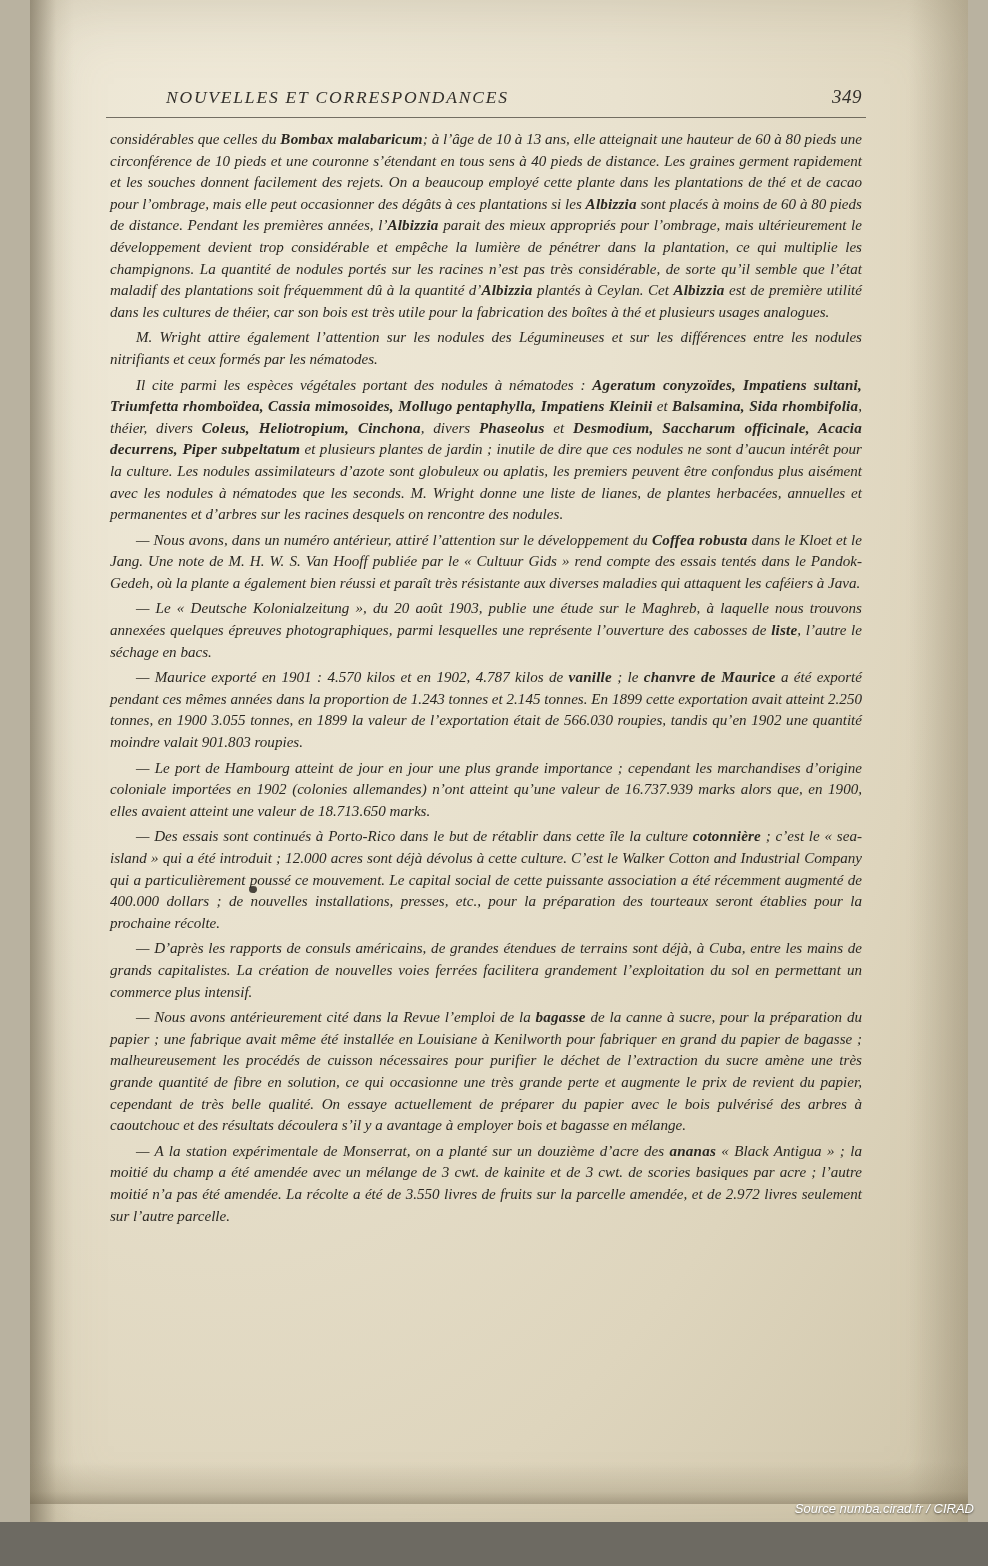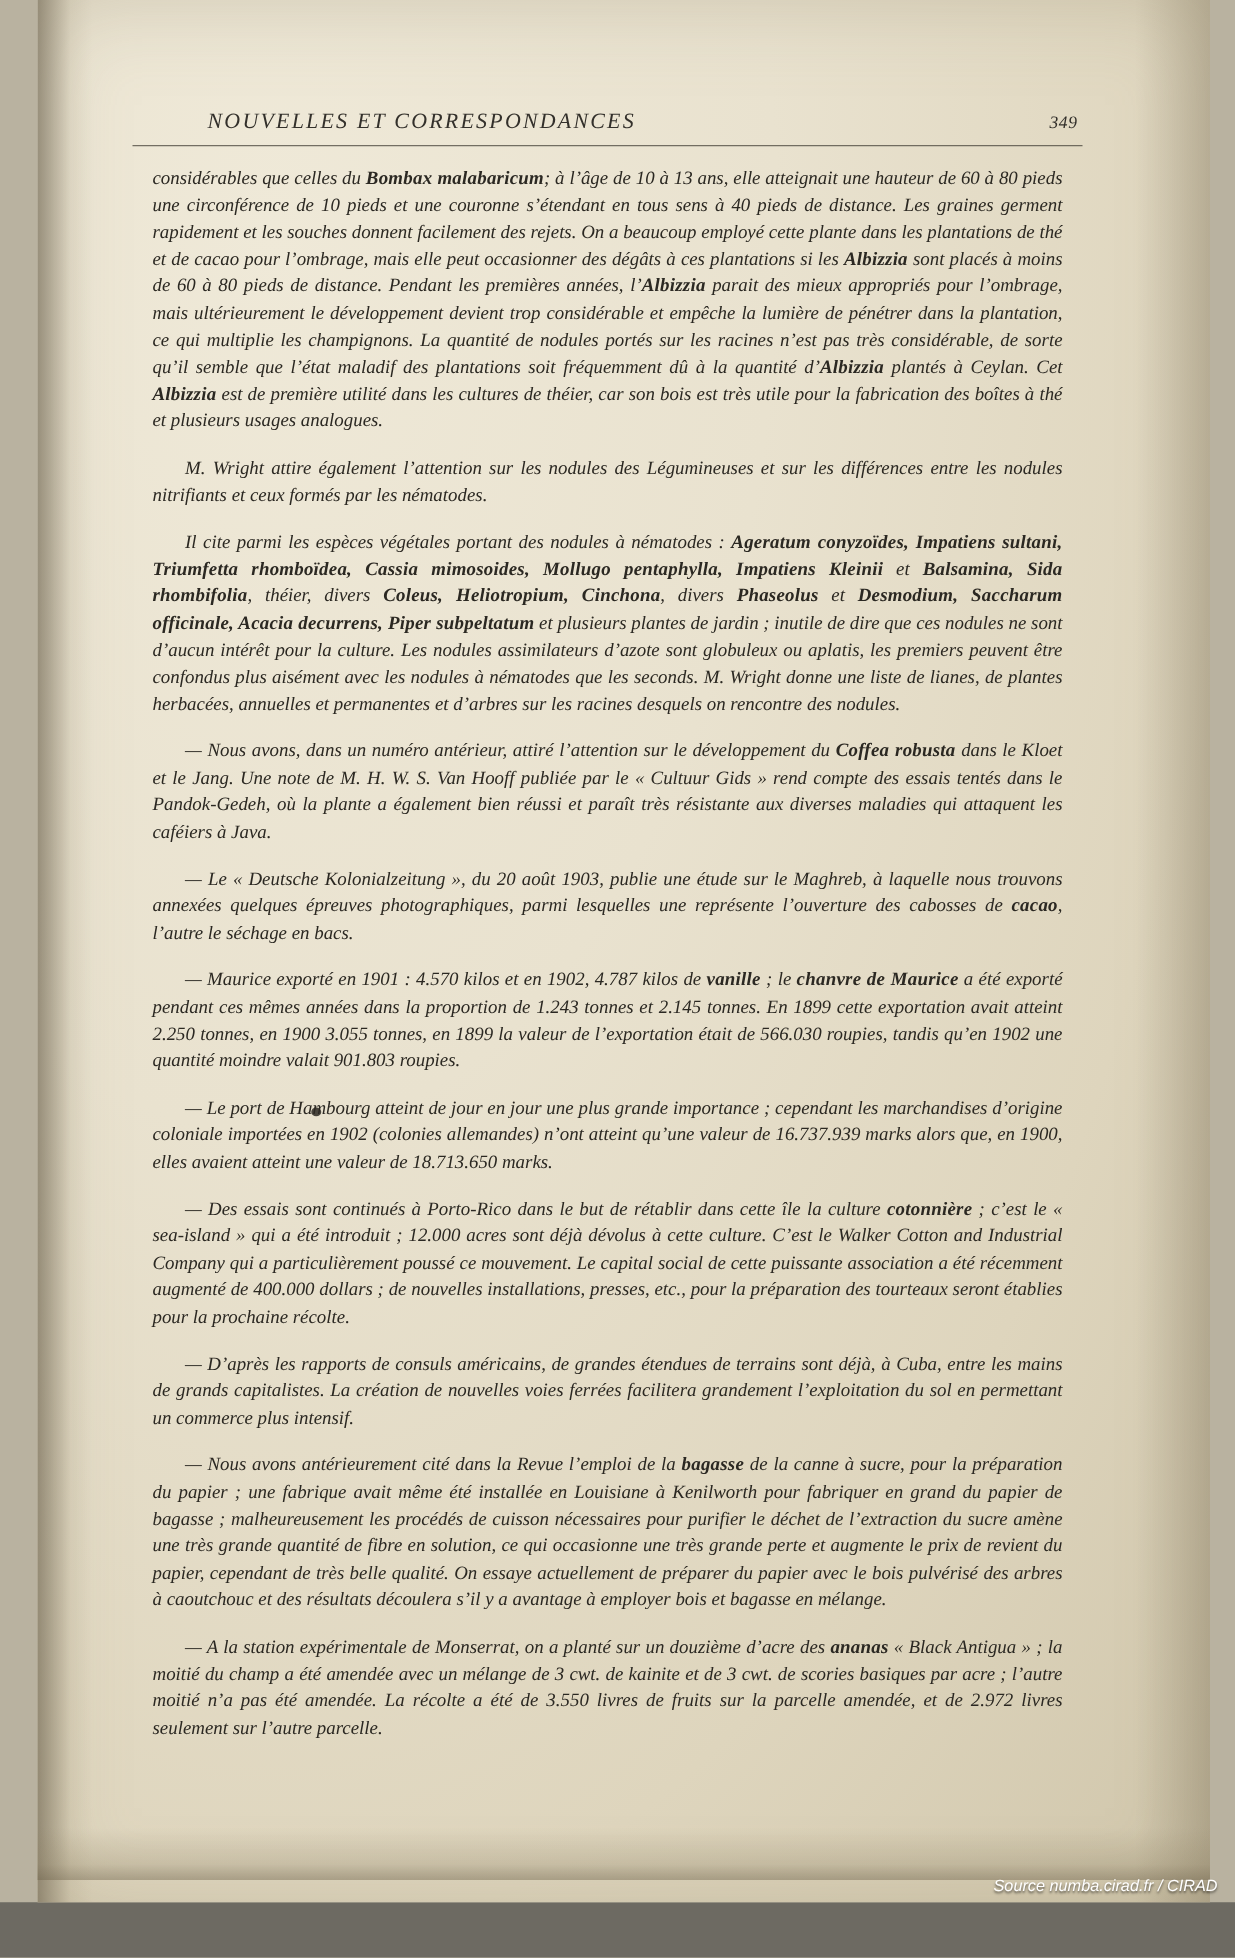--- a/index.html
+++ b/index.html
@@ -64,39 +64,39 @@
     letter-spacing: 1.4px;
     font-size: 17.5px;
     color: #33302b;
     padding: 0 4px 0 60px;
   }
   .header .title {
     font-variant: small-caps;
     letter-spacing: 1.8px;
   }
   .header .folio {
-    font-size: 14px;
+    font-size: 19px;
     letter-spacing: 0.5px;
   }
   .rule {
     margin-top: 9px;
     border-top: 1px solid #4a453c;
     opacity: 0.75;
     width: 100%;
   }
   .body {
     margin-top: 11px;
     font-size: 15.1px;
     line-height: 21.6px;
     text-align: justify;
     text-justify: inter-word;
     color: #2b2822;
   }
   .body p {
-    margin: 16px;
+    margin: 4px;
     text-indent: 26px;
   }
   .body p.noindent {
     text-indent: 0;
   }
   b, .sp {
     font-weight: bold;
     letter-spacing: 0.2px;
   }
   .src {
@@ -128,21 +128,21 @@
     <div class="header">
       <span class="title">NOUVELLES ET CORRESPONDANCES</span>
       <span class="folio">349</span>
     </div>
     <div class="rule"></div>
     <div class="body" id="body">
         <p id="p-bombax" class="noindent"><span>considérables que celles du </span><b>Bombax malabaricum</b><span>; à l’âge de 10 à 13 ans, elle atteignait une hauteur de 60 à 80 pieds une circonférence de 10 pieds et une couronne s’étendant en tous sens à 40 pieds de distance. Les graines germent rapidement et les souches donnent facilement des rejets. On a beaucoup employé cette plante dans les plantations de thé et de cacao pour l’ombrage, mais elle peut occasionner des dégâts à ces plantations si les </span><b>Albizzia</b><span> sont placés à moins de 60 à 80 pieds de distance. Pendant les premières années, l’</span><b>Albizzia</b><span> parait des mieux appropriés pour l’ombrage, mais ultérieurement le développement devient trop considérable et empêche la lumière de pénétrer dans la plantation, ce qui multiplie les champignons. La quantité de nodules portés sur les racines n’est pas très considérable, de sorte qu’il semble que l’état maladif des plantations soit fréquemment dû à la quantité d’</span><b>Albizzia</b><span> plantés à Ceylan. Cet </span><b>Albizzia</b><span> est de première utilité dans les cultures de théier, car son bois est très utile pour la fabrication des boîtes à thé et plusieurs usages analogues.</span></p>
         <p id="p-wright-nodules"><span>M. Wright attire également l’attention sur les nodules des Légumineuses et sur les différences entre les nodules nitrifiants et ceux formés par les nématodes.</span></p>
         <p id="p-especes"><span>Il cite parmi les espèces végétales portant des nodules à nématodes : </span><b>Ageratum conyzoïdes, Impatiens sultani, Triumfetta rhomboïdea, Cassia mimosoides, Mollugo pentaphylla, Impatiens Kleinii</b><span> et </span><b>Balsamina, Sida rhombifolia</b><span>, théier, divers </span><b>Coleus, Heliotropium, Cinchona</b><span>, divers </span><b>Phaseolus</b><span> et </span><b>Desmodium, Saccharum officinale, Acacia decurrens, Piper subpeltatum</b><span> et plusieurs plantes de jardin ; inutile de dire que ces nodules ne sont d’aucun intérêt pour la culture. Les nodules assimilateurs d’azote sont globuleux ou aplatis, les premiers peuvent être confondus plus aisément avec les nodules à nématodes que les seconds. M. Wright donne une liste de lianes, de plantes herbacées, annuelles et permanentes et d’arbres sur les racines desquels on rencontre des nodules.</span></p>
         <p id="p-coffea"><span>— Nous avons, dans un numéro antérieur, attiré l’attention sur le développement du </span><b>Coffea robusta</b><span> dans le Kloet et le Jang. Une note de M. H. W. S. Van Hooff publiée par le « Cultuur Gids » rend compte des essais tentés dans le Pandok-Gedeh, où la plante a également bien réussi et paraît très résistante aux diverses maladies qui attaquent les caféiers à Java.</span></p>
-        <p id="p-kolonialzeitung"><span>— Le « Deutsche Kolonialzeitung », du 20 août 1903, publie une étude sur le Maghreb, à laquelle nous trouvons annexées quelques épreuves photographiques, parmi lesquelles une représente l’ouverture des cabosses de </span><b>cacao</b><span>, l’autre le séchage en bacs.</span></p>
+        <p id="p-kolonialzeitung"><span>— Le « Deutsche Kolonialzeitung », du 20 août 1903, publie une étude sur le Maghreb, à laquelle nous trouvons annexées quelques épreuves photographiques, parmi lesquelles une représente l’ouverture des cabosses de </span><b>liste</b><span>, l’autre le séchage en bacs.</span></p>
         <p id="p-maurice"><span>— Maurice exporté en 1901 : 4.570 kilos et en 1902, 4.787 kilos de </span><b>vanille</b><span> ; le </span><b>chanvre de Maurice</b><span> a été exporté pendant ces mêmes années dans la proportion de 1.243 tonnes et 2.145 tonnes. En 1899 cette exportation avait atteint 2.250 tonnes, en 1900 3.055 tonnes, en 1899 la valeur de l’exportation était de 566.030 roupies, tandis qu’en 1902 une quantité moindre valait 901.803 roupies.</span></p>
         <p id="p-hambourg"><span>— Le port de Hambourg atteint de jour en jour une plus grande importance ; cependant les marchandises d’origine coloniale importées en 1902 (colonies allemandes) n’ont atteint qu’une valeur de 16.737.939 marks alors que, en 1900, elles avaient atteint une valeur de 18.713.650 marks.</span></p>
         <p id="p-porto-rico"><span>— Des essais sont continués à Porto-Rico dans le but de rétablir dans cette île la culture </span><b>cotonnière</b><span> ; c’est le « sea-island » qui a été introduit ; 12.000 acres sont déjà dévolus à cette culture. C’est le Walker Cotton and Industrial Company qui a particulièrement poussé ce mouvement. Le capital social de cette puissante association a été récemment augmenté de 400.000 dollars ; de nouvelles installations, presses, etc., pour la préparation des tourteaux seront établies pour la prochaine récolte.</span></p>
         <p id="p-cuba"><span>— D’après les rapports de consuls américains, de grandes étendues de terrains sont déjà, à Cuba, entre les mains de grands capitalistes. La création de nouvelles voies ferrées facilitera grandement l’exploitation du sol en permettant un commerce plus intensif.</span></p>
         <p id="p-bagasse"><span>— Nous avons antérieurement cité dans la Revue l’emploi de la </span><b>bagasse</b><span> de la canne à sucre, pour la préparation du papier ; une fabrique avait même été installée en Louisiane à Kenilworth pour fabriquer en grand du papier de bagasse ; malheureusement les procédés de cuisson nécessaires pour purifier le déchet de l’extraction du sucre amène une très grande quantité de fibre en solution, ce qui occasionne une très grande perte et augmente le prix de revient du papier, cependant de très belle qualité. On essaye actuellement de préparer du papier avec le bois pulvérisé des arbres à caoutchouc et des résultats découlera s’il y a avantage à employer bois et bagasse en mélange.</span></p>
         <p id="p-monserrat"><span>— A la station expérimentale de Monserrat, on a planté sur un douzième d’acre des </span><b>ananas</b><span> « Black Antigua » ; la moitié du champ a été amendée avec un mélange de 3 cwt. de kainite et de 3 cwt. de scories basiques par acre ; l’autre moitié n’a pas été amendée. La récolte a été de 3.550 livres de fruits sur la parcelle amendée, et de 2.972 livres seulement sur l’autre parcelle.</span></p>
       </div>
   </div>
 
   <div class="smudge1"></div>

